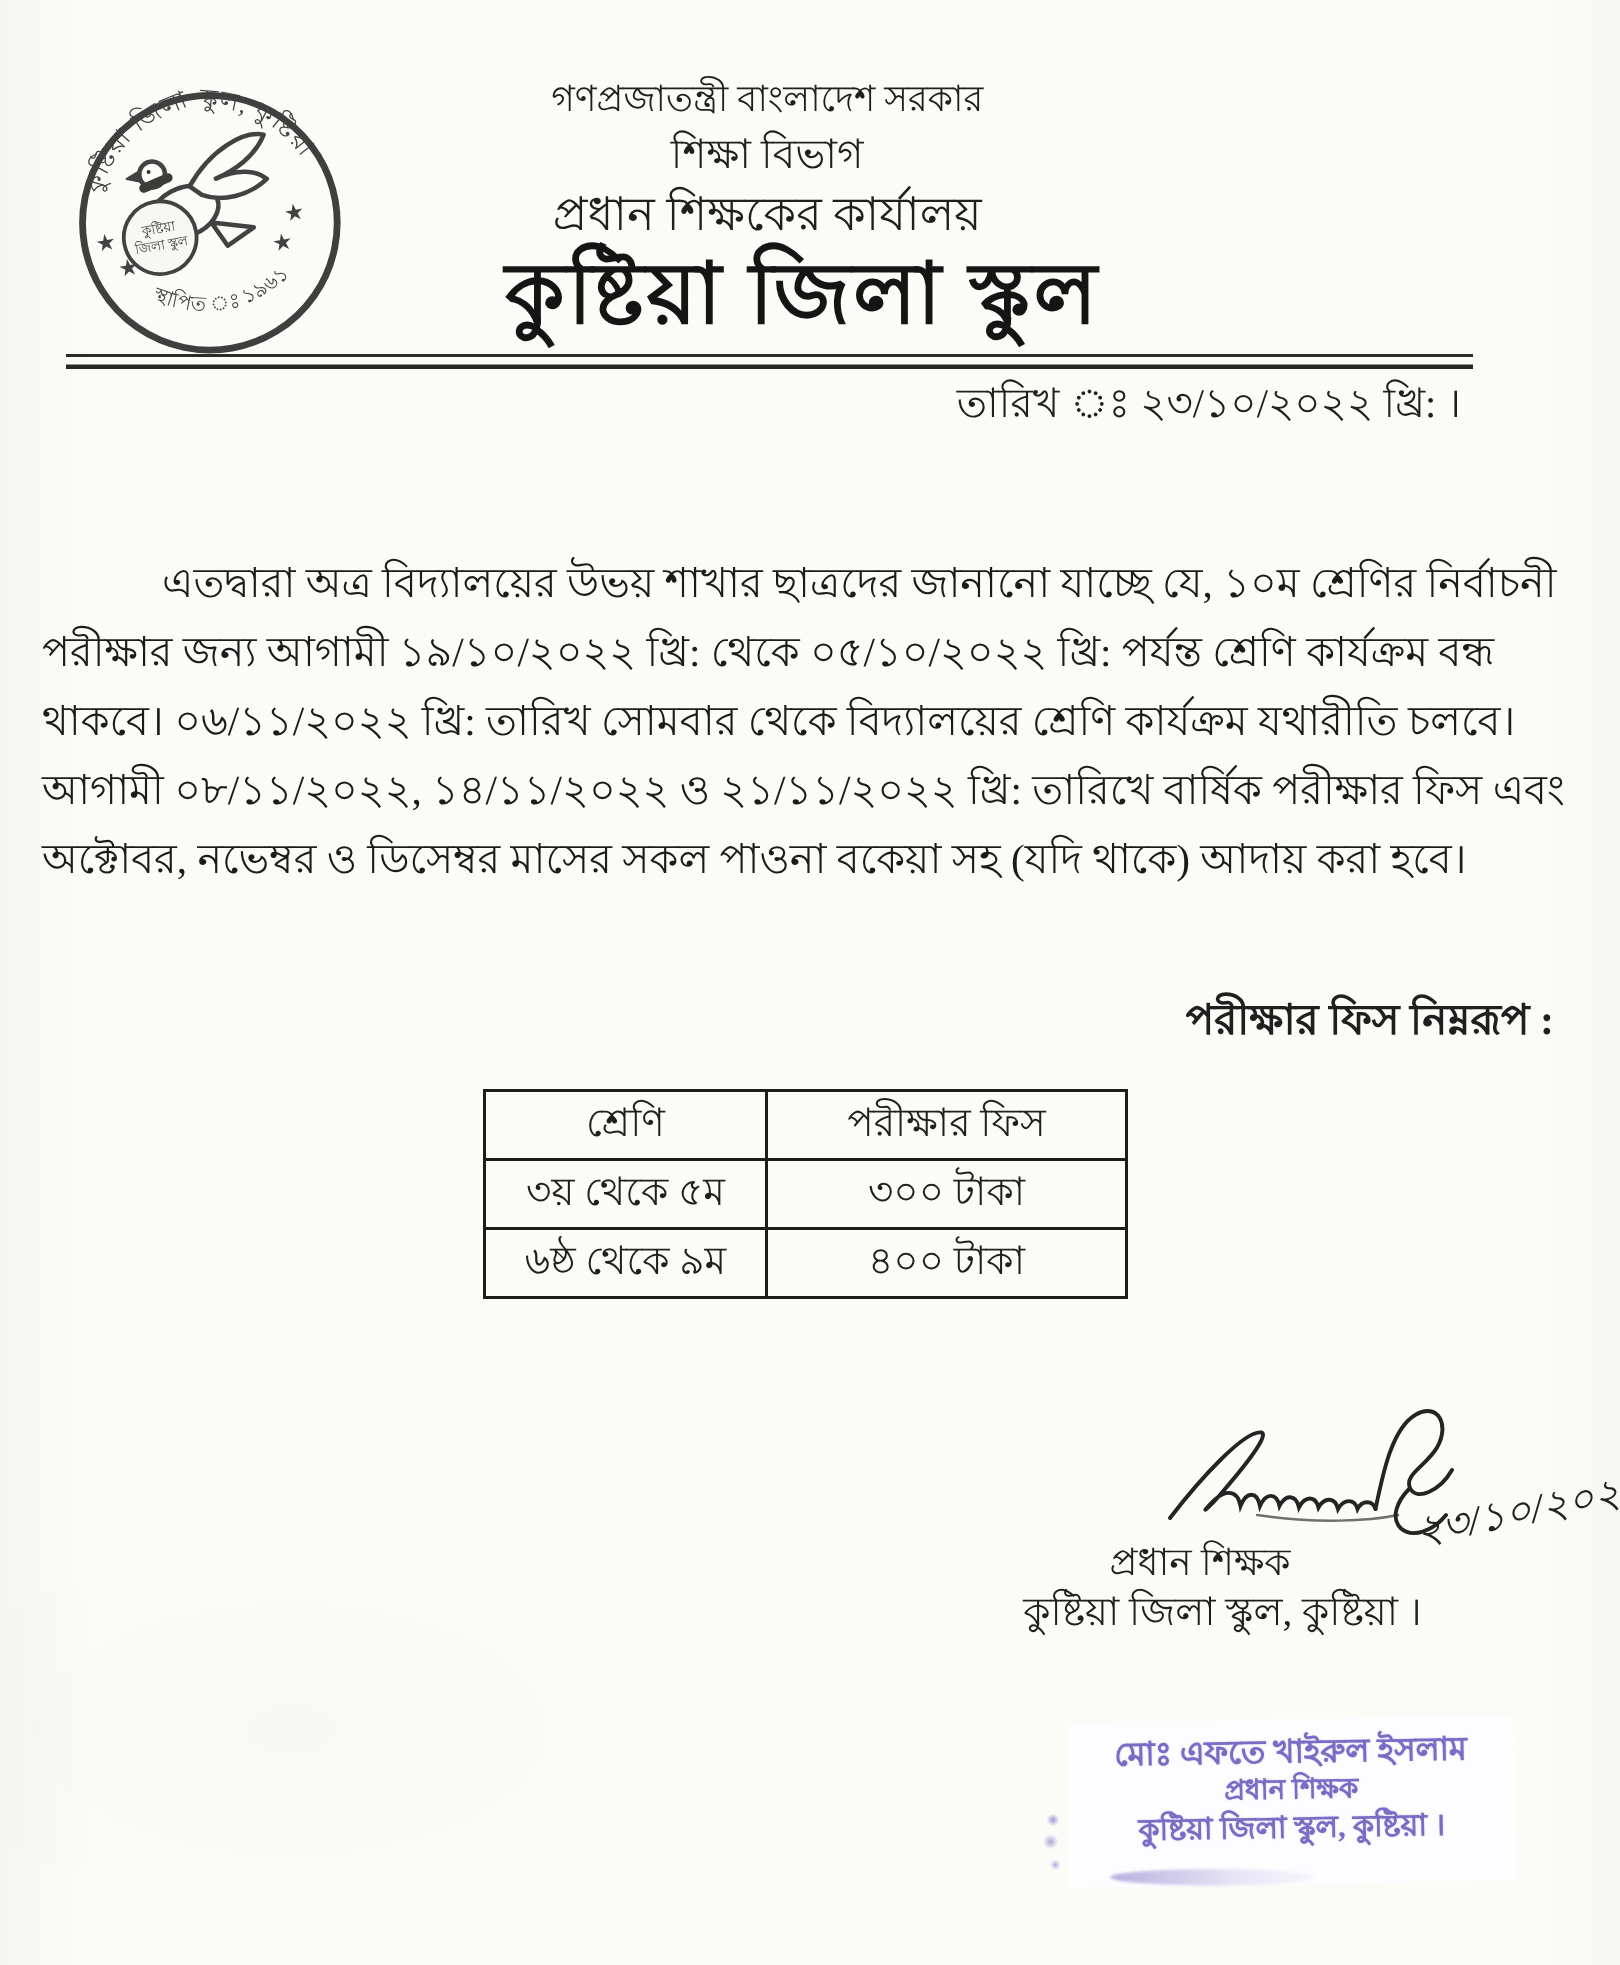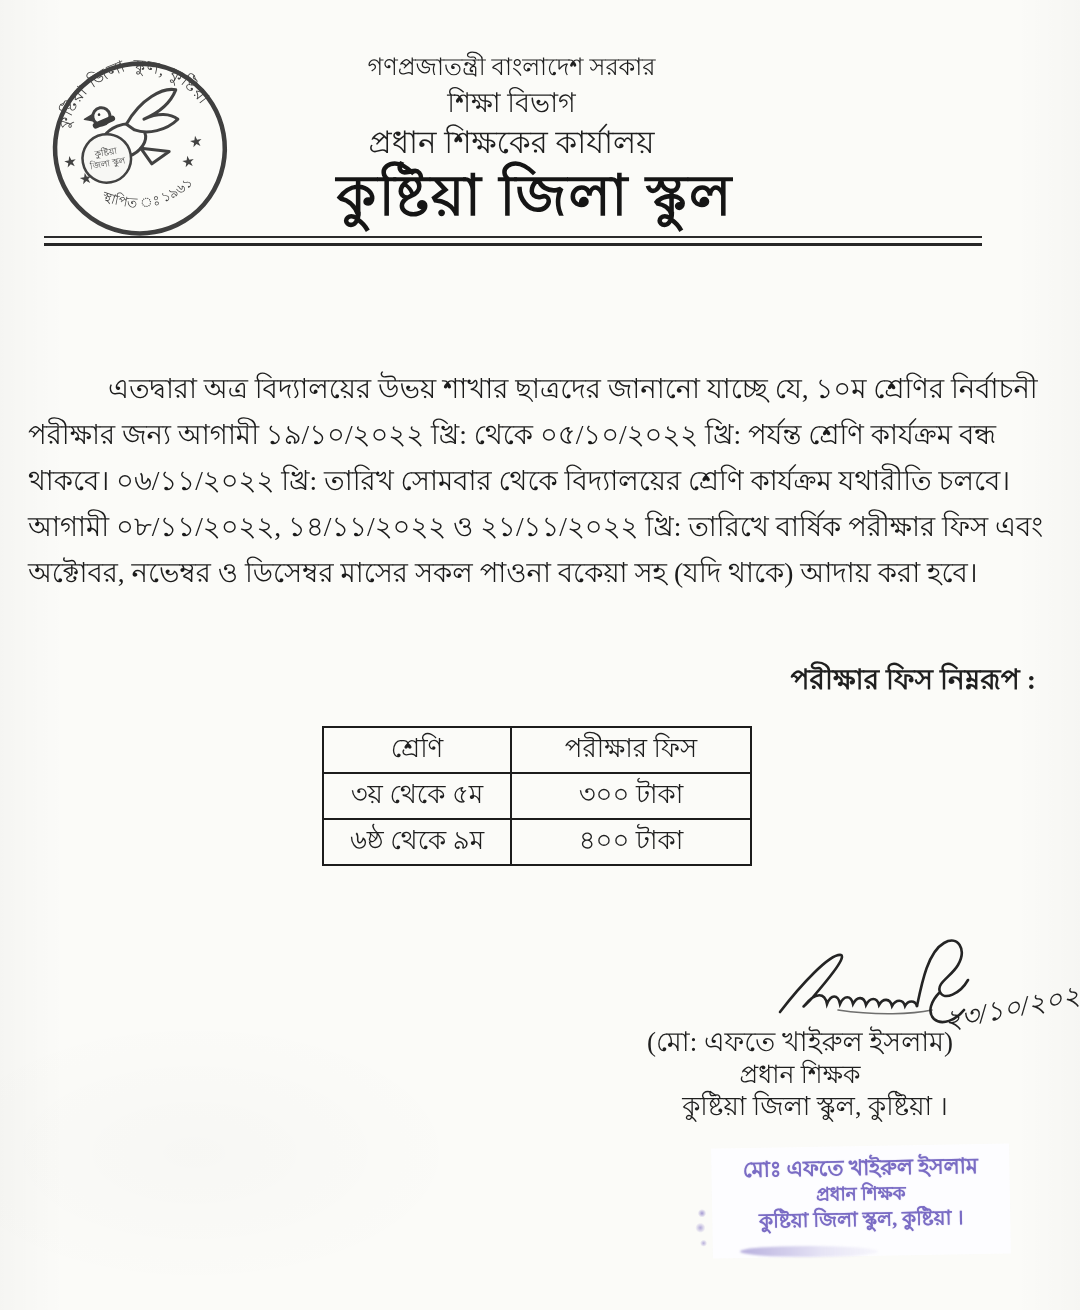--- a/index.html
+++ b/index.html
@@ -116,20 +116,21 @@
   </div>
 
   <div class="hdr">
     <div class="hdr-gov">গণপ্রজাতন্ত্রী বাংলাদেশ সরকার</div>
     <div class="hdr-dept">শিক্ষা বিভাগ</div>
     <div class="hdr-office">প্রধান শিক্ষকের কার্যালয়</div>
   </div>
   <div class="school-title">কুষ্টিয়া জিলা স্কুল</div>
   <div class="rule"></div>
 
+  <div class="date-line">তারিখ ঃ ২৩/১০/২০২২ খ্রি: ।</div>
 
   <div class="para">
     <div class="pline indent">এতদ্বারা অত্র বিদ্যালয়ের উভয় শাখার ছাত্রদের জানানো যাচ্ছে যে, ১০ম শ্রেণির নির্বাচনী</div>
     <div class="pline">পরীক্ষার জন্য আগামী ১৯/১০/২০২২ খ্রি: থেকে  ০৫/১০/২০২২ খ্রি: পর্যন্ত শ্রেণি কার্যক্রম বন্ধ</div>
     <div class="pline">থাকবে। ০৬/১১/২০২২ খ্রি: তারিখ সোমবার থেকে বিদ্যালয়ের শ্রেণি কার্যক্রম যথারীতি চলবে।</div>
     <div class="pline">আগামী ০৮/১১/২০২২,  ১৪/১১/২০২২ ও ২১/১১/২০২২ খ্রি: তারিখে বার্ষিক পরীক্ষার ফিস এবং</div>
     <div class="pline">অক্টোবর, নভেম্বর ও ডিসেম্বর মাসের সকল পাওনা বকেয়া সহ (যদি থাকে) আদায় করা হবে।</div>
   </div>
 
   <div class="fees-heading">পরীক্ষার ফিস নিম্নরূপ :</div>
@@ -153,21 +154,20 @@
   <svg class="sig-svg" viewBox="0 0 392 116">
     <g fill="none" stroke="#242424" stroke-width="2.6" stroke-linecap="round">
       <path d="M92,86 C112,60 142,27 153,29 C159,31 137,57 125,71 C119,78 114,82 116,80 C128,65 137,67 139,78 C143,68 150,68 152,78 C156,69 163,69 165,78 C169,70 176,70 178,79 C182,71 189,71 191,79 C195,72 202,72 204,80 C208,73 215,73 217,80 C220,74 227,74 229,80"></path>
       <path d="M229,80 C234,56 240,26 256,17 C270,9 279,23 270,39 C263,51 248,57 252,66 C256,75 272,68 280,54 M252,66 C243,75 239,86 246,93 C254,100 268,94 276,84"></path>
       <path d="M150,84 C190,90 225,88 244,84" stroke-width="1.6" opacity="0.65"></path>
     </g>
     <text class="sig-date-text" transform="translate(258,104) rotate(-11)">২৩/১০/২০২২</text>
   </svg>
 
   <div class="sig-block">
-    <div class="sig-name">(মো: এফতে খাইরুল ইসলাম)</div>
     <div class="sig-title">প্রধান শিক্ষক</div>
     <div class="sig-inst">কুষ্টিয়া জিলা স্কুল, কুষ্টিয়া ।</div>
   </div>
 
   <div class="stamp">
     <div class="stamp-l1">মোঃ এফতে খাইরুল ইসলাম</div>
     <div class="stamp-l2">প্রধান শিক্ষক</div>
     <div class="stamp-l3">কুষ্টিয়া জিলা স্কুল, কুষ্টিয়া ।</div>
   </div>
   <div class="ink-blot"></div>

